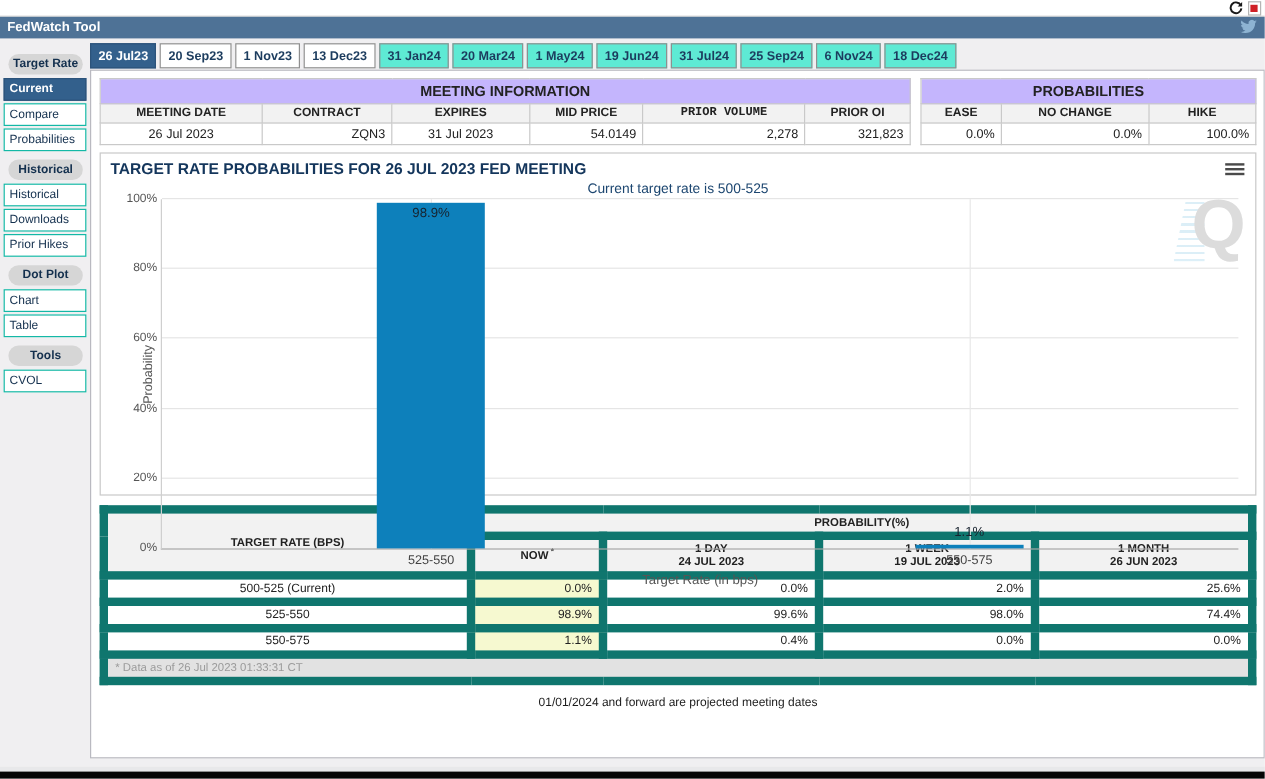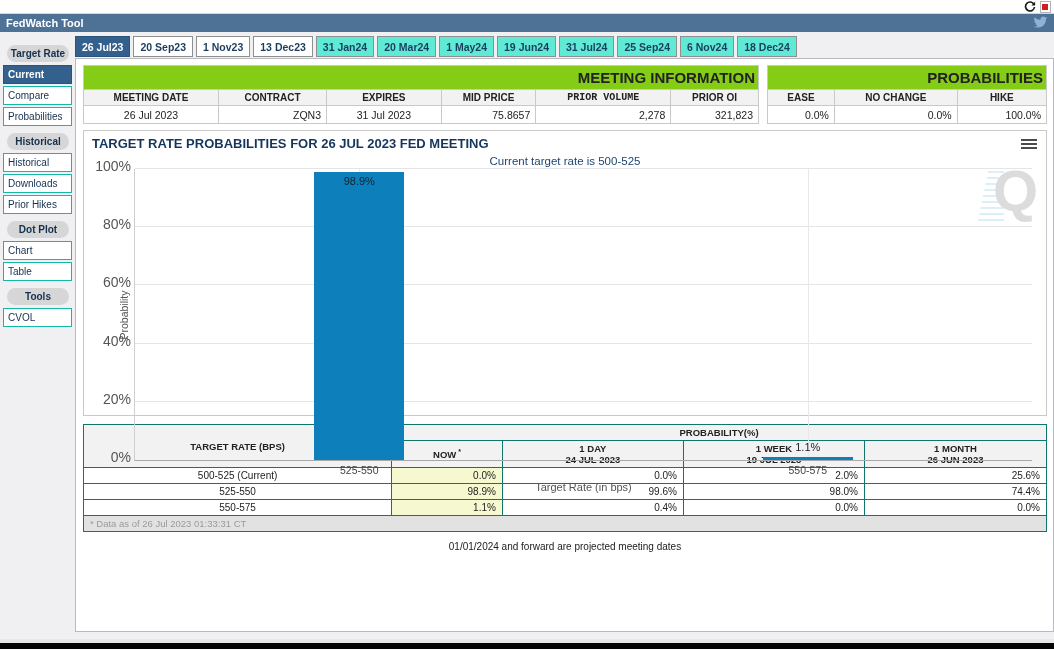--- a/index.html
+++ b/index.html
@@ -31,51 +31,51 @@
   .tabbar { height:24px; padding-top:2px; white-space:nowrap; }
   .tab { display:inline-block; padding:4px 6px 3px 6px; font-size:10.5px; font-weight:bold; color:#1c3c5e;
          background:#fff; border:1px solid #8f8f8f; margin-right:3px; cursor:pointer; }
   .tab.selected { background:#33608c; color:#fff; border-color:#2c537a; }
   .tab.projected { background:#5eead4; border-color:#8f8f8f; }
   
   .panel { background:#fff; border:1px solid #b9b9c0; padding:6px 6px 4px 7px; height:574px; position:relative; }
   .toprow { display:flex; gap:8px; }
   .itable { border-collapse:collapse; background:#fff; }
   .itable th, .itable td { border:1px solid #c9c9c9; font-size:10px; padding:2px 5px; }
-  .itable .ttl { font-size:15px; font-weight:bold; text-align:right; background:#84cc16; padding:3px; }
+  .itable .ttl { font-size:12px; font-weight:bold; text-align:center; background:#c4b5fd; padding:3px; }
   .itable th { background:#f2f2f2; font-weight:bold; text-align:center; }
   .itable td { font-size:10.5px; height:18px; }
   .mi-table { width:676px; }
   .pr-table { width:280px; }
   .pr-table td { text-align:right; }
   
   .chartbox { border:1px solid #c9c9c9; margin-top:6px; height:286px; position:relative; background:#fff; }
   .chart-title { position:absolute; left:8px; top:5px; font-size:13px; font-weight:bold; color:#14365c; }
   .menu-ic { position:absolute; right:9px; top:8px; width:16px; cursor:pointer; }
   .menu-ic div { height:2px; background:#4a4a4a; margin-bottom:2px; }
   .chart-sub { position:absolute; left:0; right:0; top:24px; text-align:center; font-size:11.5px; color:#1c4670; }
   .plot { position:absolute; left:50px; top:38px; right:14px; height:292px;
           border-left:1px solid #cfcfcf; border-bottom:1px solid #a8a8a8; }
   .gridline { position:absolute; left:0; right:0; height:1px; background:#e5e5e5; }
   .vline { position:absolute; top:0; bottom:0; width:1px; background:#e8e8e8; }
-  .ytick { position:absolute; left:-40px; width:36px; text-align:right; font-size:14px; color:#555; }
+  .ytick { position:absolute; left:-40px; width:36px; text-align:right; font-size:10px; color:#555; }
   .bar { position:absolute; bottom:0; }
   .bar-label { position:absolute; width:100px; text-align:center; font-size:11px; color:#17222e; }
   .xtick { position:absolute; top:100%; margin-top:4px; width:100px; text-align:center; font-size:10.5px; color:#444; }
   .xlabel { position:absolute; top:100%; margin-top:21px; left:0; right:0; text-align:center; font-size:11px; color:#555; }
   .ylabel { position:absolute; left:-58px; top:50%; width:70px; text-align:center; color:#555; font-size:10.5px;
             transform:translate(12px,-50%) rotate(-90deg); }
   .wm { position:absolute; right:8px; top:32px; width:60px; height:62px; opacity:.9; }
   .wm .q { position:absolute; right:0; top:-6px; font-size:58px; font-weight:bold; color:#d9d9d9; }
   .wm .stripes { position:absolute; left:0; top:6px; width:26px; height:52px;
                  background:repeating-linear-gradient(0deg, #cfe9f5 0 2px, transparent 2px 6px);
                  clip-path:polygon(100% 0, 40% 0, 0 100%, 100% 100%); opacity:.8; }
   
   .btable { border-collapse:collapse; width:100%; margin-top:8px; background:#fff; }
-  .btable th, .btable td { border:1px solid #0f766e; font-size:9.5px; padding:2px 6px; }
+  .btable th, .btable td { border:7px solid #0f766e; font-size:9.5px; padding:2px 6px; }
   .btable th { background:#f2f2f2; text-align:center; }
   .btable td { font-size:10px; height:16px; }
   .btable td.rate { text-align:center; }
   .btable td.val { text-align:right; }
   .btable td.now { background:#f6f9d0; }
   .btable .footrow td { background:#e2e2e2; color:#9b9b9b; text-align:left; font-size:9.5px; }
   .footer-note { text-align:center; font-size:10px; color:#1c1c1c; margin-top:9px; }
   
   .page-bottom { position:absolute; left:0; right:0; bottom:0; height:10px; background:#e8e8ea; }
   .page-bottom .black { position:absolute; left:0; right:0; bottom:0; height:6px; background:#050505; }
@@ -138,21 +138,21 @@
                 <th style="width: 16%;">CONTRACT</th>
                 <th style="width: 17%;">EXPIRES</th>
                 <th style="width: 14%;">MID PRICE</th>
                 <th style="width: 20%; font-family: Liberation Mono, monospace;">PRIOR VOLUME</th>
                 <th style="width: 13%;">PRIOR OI</th>
               </tr>
               <tr>
                 <td style="text-align: center;">26 Jul 2023</td>
                 <td style="text-align: right; margin-top: 32px;">ZQN3</td>
                 <td style="text-align: center;">31 Jul 2023</td>
-                <td style="text-align: right;">75.8657</td>
+                <td style="text-align: right;">54.0149</td>
                 <td style="text-align: right;">2,278</td>
                 <td style="text-align: right;">321,823</td>
               </tr>
             </tbody>
           </table>
         <table class="itable pr-table" id="prob-summary-table">
             <tbody>
               <tr>
                 <td class="ttl" colspan="3">PROBABILITIES</td>
               </tr>

